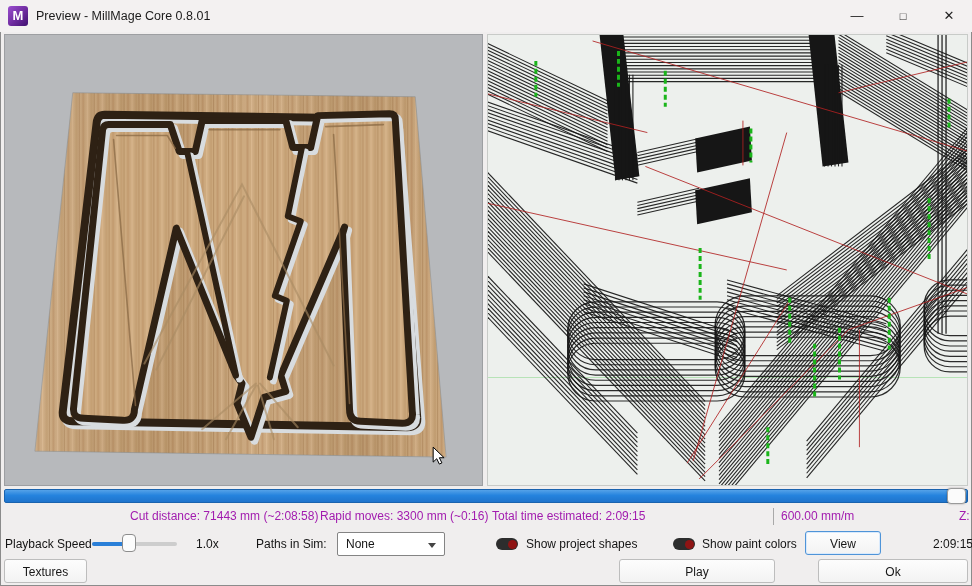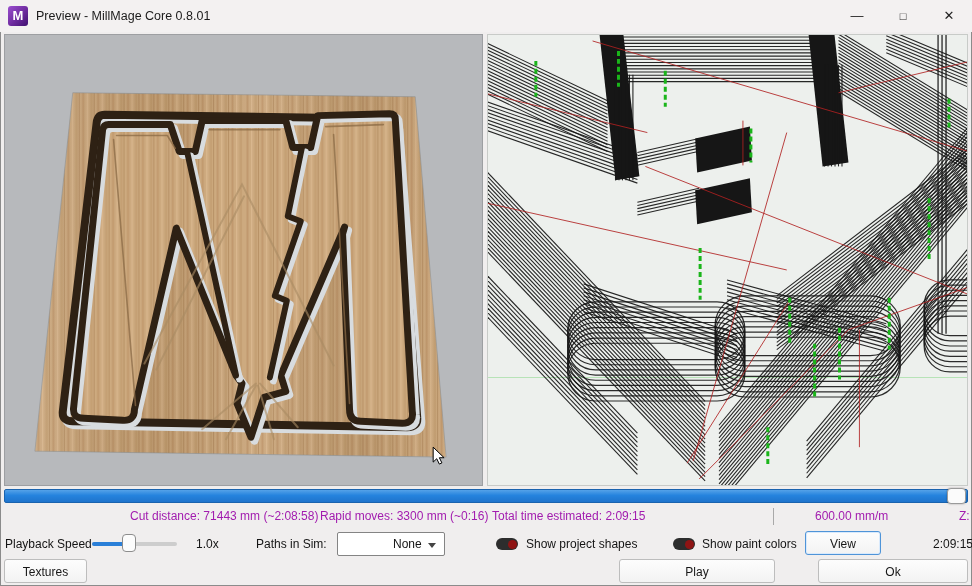--- a/index.html
+++ b/index.html
@@ -19,33 +19,33 @@
   .viewport-right{position:absolute;left:487px;top:34px;width:481px;height:452px;background:#edf0ed;border:1px solid #c8cbc8;}
   .viewport-left svg,.viewport-right svg{position:absolute;left:0;top:0;width:100%;height:100%;}
   
   .seekbar{position:absolute;left:4px;top:489px;width:964px;height:14px;border:1px solid #1a63ae;border-radius:2px;
            background:linear-gradient(#55a2e8,#2583de 45%,#1f74cc);}
   .seek-handle{position:absolute;right:1px;top:-2px;width:19px;height:16px;background:#fbfbfb;border:1px solid #9a9a9a;border-radius:4px;box-shadow:0 0 2px rgba(0,0,0,.35);}
   
   .stats-row{position:absolute;left:0;top:505px;width:972px;height:24px;font-size:12px;color:#a21caf;}
   .stats-row span{position:absolute;top:4px;white-space:nowrap;}
   .stat-cut{left:130px;} .stat-rapid{left:320px;} .stat-total{left:492px;}
-  .stat-feed{left:815px;} .stat-z{left:959px;}
+  .stat-feed{left:781px;} .stat-z{left:959px;}
   .stat-tick{position:absolute;left:773px;top:3px;width:1px;height:17px;background:#a9a9a9;}
   
   .controls-row{position:absolute;left:0;top:531px;width:888px;height:26px;font-size:12px;color:#141414;}
   .controls-row .lbl{position:absolute;top:6px;white-space:nowrap;}
   .lbl-speed{left:5px;} .lbl-speedval{left:196px;} .lbl-paths{left:256px;}
   .lbl-shapes{left:526px;} .lbl-paint{left:702px;} .lbl-elapsed{left:933px;}
   .slider{position:absolute;left:92px;top:0;width:85px;height:26px;}
   .slider .track{position:absolute;left:0;top:11px;width:85px;height:4px;border-radius:2px;background:#cdcdcd;}
   .slider .fill{position:absolute;left:0;top:11px;width:33px;height:4px;border-radius:2px;background:#2a7fd8;}
   .slider .handle{position:absolute;left:30px;top:3px;width:14px;height:18px;background:#fcfcfc;border:1px solid #8d8d8d;border-radius:4px;}
   .combo{position:absolute;left:337px;top:1px;width:108px;height:24px;background:#fff;border:1px solid #848484;border-radius:2px;}
-  .combo .val{position:absolute;left:8px;top:4px;font-size:12px;margin-left:47px;}
+  .combo .val{position:absolute;left:8px;top:4px;font-size:12px;}
   .caret{position:absolute;right:8px;top:10px;width:0;height:0;border-left:4px solid transparent;border-right:4px solid transparent;border-top:5px solid #444;}
   .toggle{position:absolute;top:7px;width:22px;height:12px;border-radius:6px;background:#2d2d2d;}
   .toggle .knob{position:absolute;right:1.5px;top:1.5px;width:9px;height:9px;border-radius:50%;background:#8f1414;}
   .tog-shapes{left:496px;} .tog-paint{left:673px;}
   .btn{background:linear-gradient(#fdfdfd,#f3f3f3);border:1px solid #bdbdbd;border-radius:3px;font-size:12px;color:#171717;text-align:center;}
   .view-btn{position:absolute;left:805px;top:0;width:76px;height:24px;line-height:22px;border:1px solid #4f94d8;box-shadow:inset 0 0 0 1px #d9eafc;}
   
   .footer-row{position:absolute;left:0;top:557px;width:972px;height:26px;}
   .textures-btn{position:absolute;left:4px;top:2px;width:83px;height:24px;line-height:22px;}
   .detail-btn{position:absolute;left:91px;top:2px;width:102px;height:24px;line-height:22px;padding-right:14px;}

